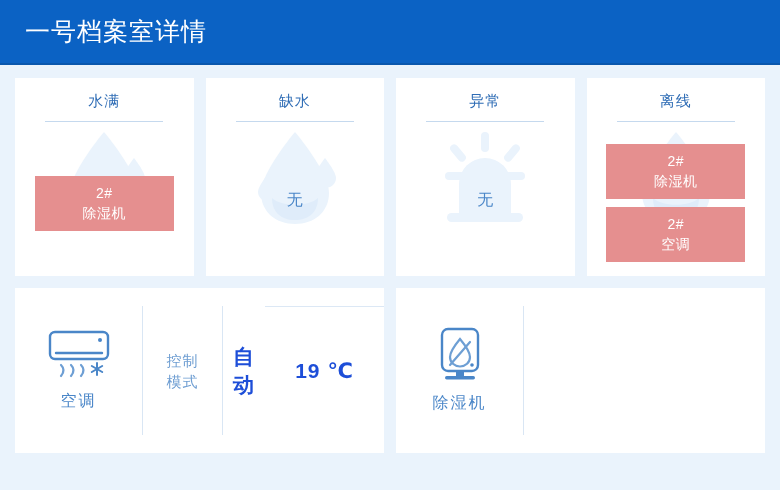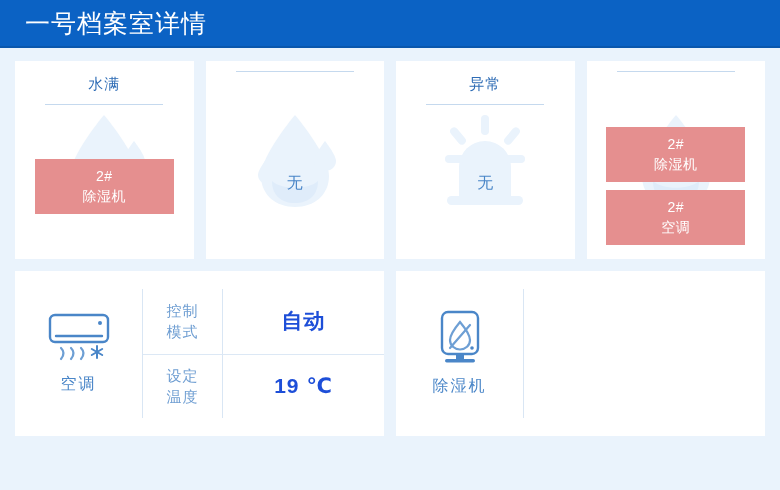--- a/index.html
+++ b/index.html
@@ -12,21 +12,21 @@
 
   body {
     background: #eaf3fc;
     font-family: "Liberation Sans", "DejaVu Sans", sans-serif;
     color: #3f7ec0;
     -webkit-font-smoothing: antialiased;
   }
 
   
   .header {
-    height: 48px;
+    height: 65px;
     background: #0b62c4;
     border-bottom: 2px solid #0a57ad;
     display: flex;
     align-items: center;
     padding-left: 25px;
   }
   .header-title {
     color: #ffffff;
     font-size: 25px;
     letter-spacing: 1px;
@@ -144,21 +144,21 @@
   }
   .device-name {
     font-size: 16px;
     color: #4a86c8;
     letter-spacing: 2px;
   }
 
   .device-table {
     flex: 1 1 auto;
     display: flex;
-    flex-direction: column;
+    flex-direction: row;
   }
   .device-table.single-row { justify-content: center; }
 
   .dt-row {
     flex: 1 1 0;
     display: flex;
     align-items: center;
   }
   .dt-row + .dt-row .dt-label,
   .dt-row + .dt-row .dt-value {
@@ -224,20 +224,21 @@
       </div>
       <div class="badge-wrap single">
         <div class="badge">
           <span class="b-num">2#</span>
           <span class="b-name">除湿机</span>
         </div>
       </div>
     </div>
 
     <div class="status-card">
+      <div class="card-title">缺水</div>
       <div class="card-underline"></div>
       <div class="watermark">
         <svg width="108" height="116" viewBox="0 0 108 116">
           <path d="M54 18 C54 18 20 58 20 79 C20 98 35 110 54 110 C73 110 88 98 88 79 C88 58 54 18 54 18 Z" fill="#eaf3fc"></path>
           <path d="M27 60 C27 60 17 72 17 78 C17 83 21 87 27 87 C33 87 37 83 37 78 C37 72 27 60 27 60 Z" fill="#eaf3fc"></path>
           <path d="M84 44 C84 44 73 58 73 64 C73 70 77 74 84 74 C90 74 95 70 95 64 C95 58 84 44 84 44 Z" fill="#eaf3fc"></path>
           <path d="M31 84 C40 93 68 93 77 84 C77 98 68 106 54 106 C40 106 31 98 31 84 Z" fill="#dfecfa"></path>
         </svg>
       </div>
       <div class="wm-center-text">无</div>
@@ -255,20 +256,21 @@
           <rect x="76" y="56" width="20" height="8" rx="4" fill="#eaf3fc"></rect>
           <rect x="25" y="27" width="8" height="20" rx="4" fill="#eaf3fc" transform="rotate(-40 29 37)"></rect>
           <rect x="79" y="27" width="8" height="20" rx="4" fill="#eaf3fc" transform="rotate(40 83 37)"></rect>
           <circle cx="56" cy="85" r="4" fill="#eaf3fc"></circle>
         </svg>
       </div>
       <div class="wm-center-text">无</div>
     </div>
 
     <div class="status-card">
+      <div class="card-title">离线</div>
       <div class="card-underline"></div>
       <div class="watermark">
         <svg width="108" height="116" viewBox="0 0 108 116">
           <path d="M54 18 C54 18 20 58 20 79 C20 98 35 110 54 110 C73 110 88 98 88 79 C88 58 54 18 54 18 Z" fill="#eaf3fc"></path>
           <path d="M27 60 C27 60 17 72 17 78 C17 83 21 87 27 87 C33 87 37 83 37 78 C37 72 27 60 27 60 Z" fill="#eaf3fc"></path>
           <path d="M84 44 C84 44 73 58 73 64 C73 70 77 74 84 74 C90 74 95 70 95 64 C95 58 84 44 84 44 Z" fill="#eaf3fc"></path>
           <path d="M31 84 C40 93 68 93 77 84 C77 98 68 106 54 106 C40 106 31 98 31 84 Z" fill="#dfecfa"></path>
         </svg>
       </div>
       <div class="badge-wrap">
@@ -306,24 +308,20 @@
       </div>
       <div class="device-table">
         <div class="dt-row">
           <div class="dt-label">
             <span>控制</span>
             <span>模式</span>
           </div>
           <div class="dt-value">自动</div>
         </div>
         <div class="dt-row">
-          <div class="dt-label">
-            <span>设定</span>
-            <span>温度</span>
-          </div>
           <div class="dt-value">19 ℃</div>
         </div>
       </div>
     </div>
 
     <div class="device-panel dehumid">
       <div class="device-ident">
         <svg width="52" height="56" viewBox="0 0 52 56">
           <rect x="8" y="2" width="36" height="42" rx="6" fill="none" stroke="#4a86c8" stroke-width="2.4"></rect>
           <path d="M26 12 C26 12 16 24 16 30 C16 35.5 20.5 39.5 26 39.5 C31.5 39.5 36 35.5 36 30 C36 24 26 12 26 12 Z" fill="none" stroke="#6e9fd4" stroke-width="2.2"></path>

